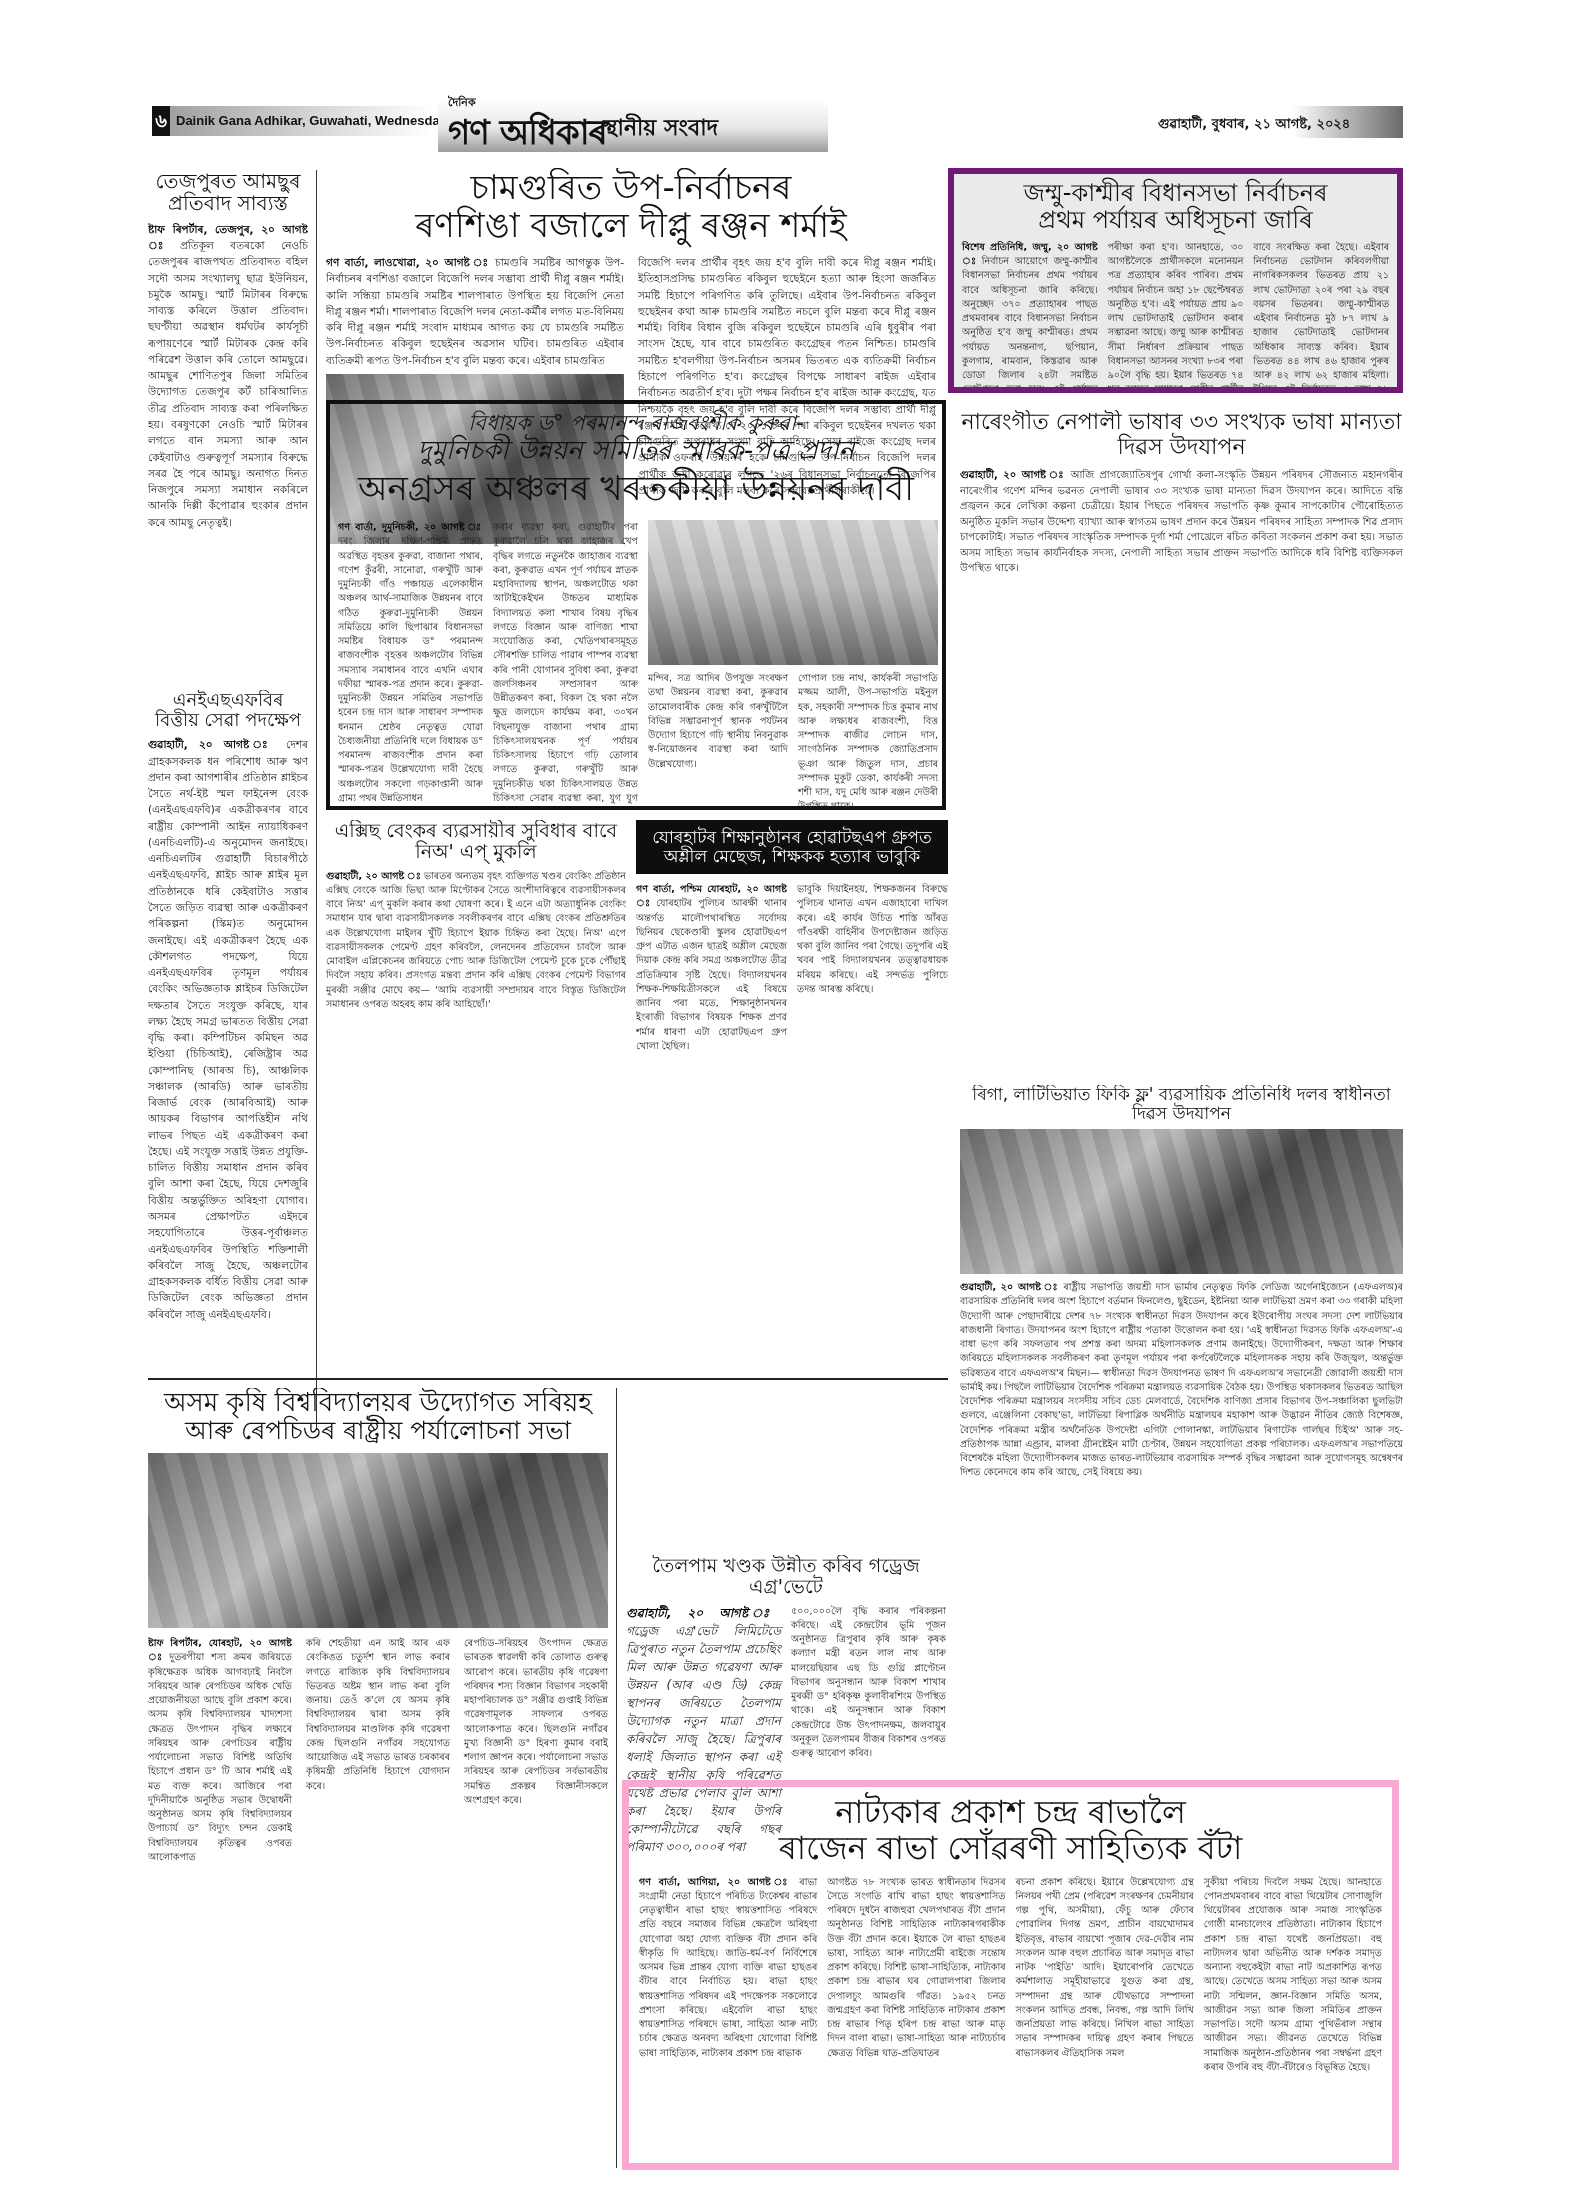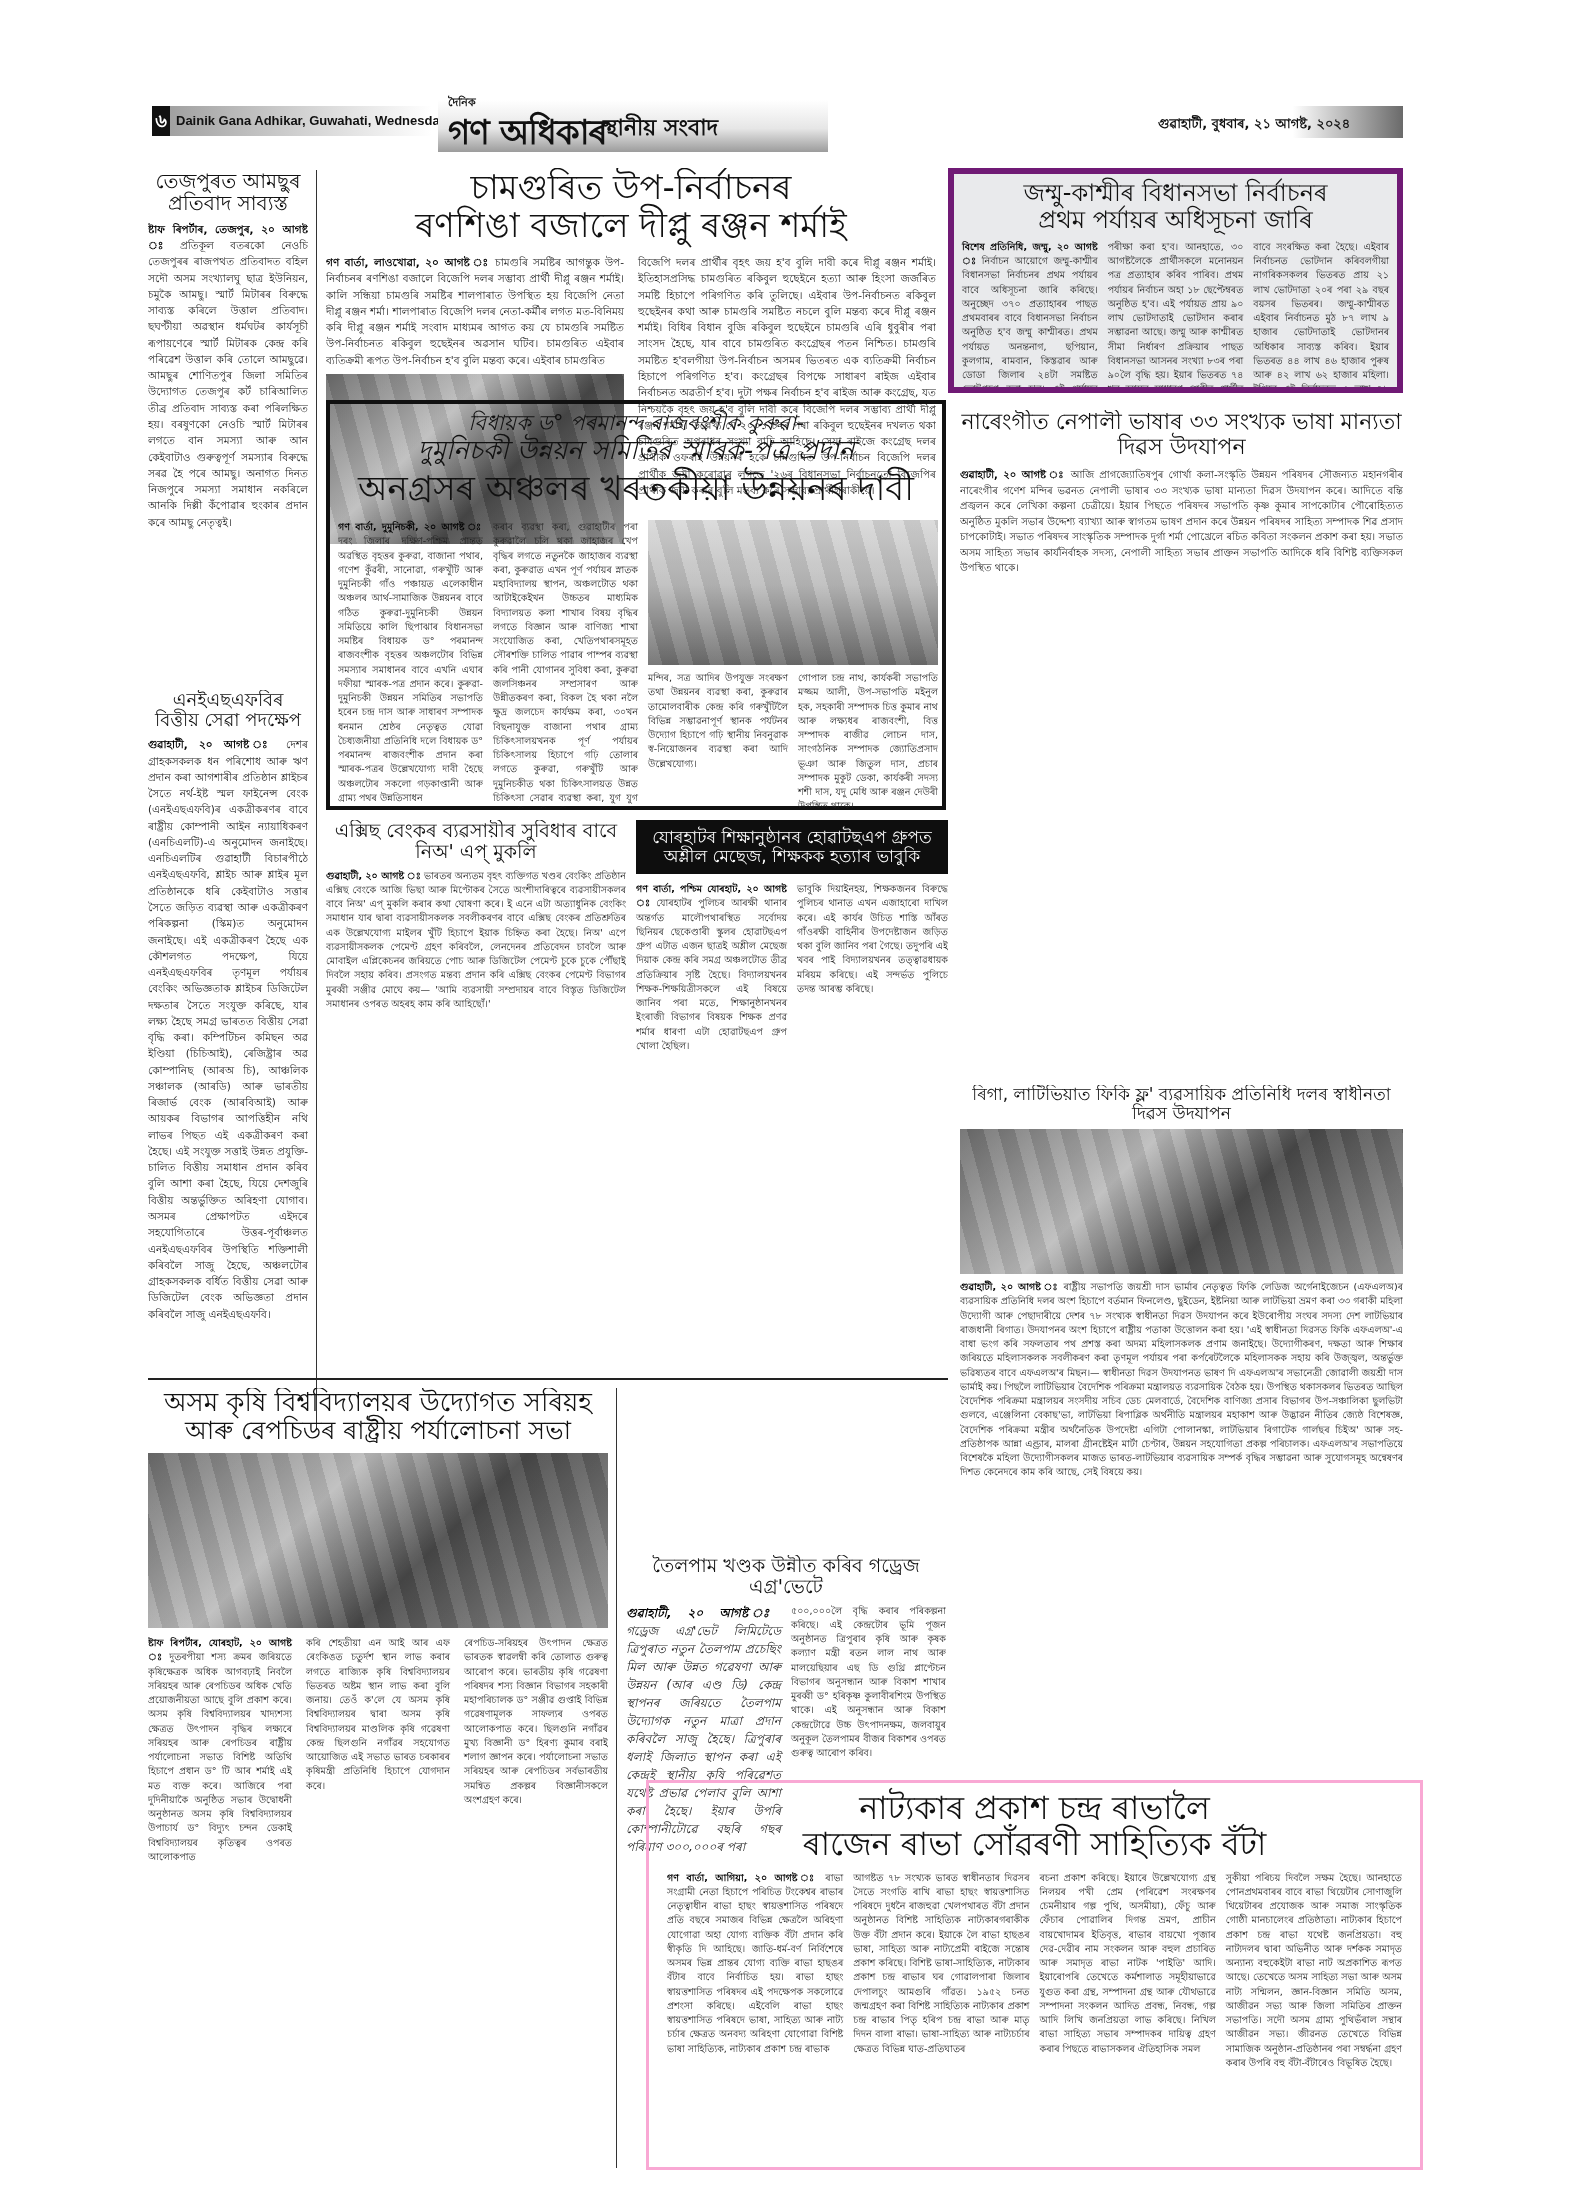--- a/index.html
+++ b/index.html
@@ -191,21 +191,21 @@
     <div class="headline" style="font-size:19px; margin-bottom:6px;">তৈলপাম খণ্ডক উন্নীত কৰিব গড্ৰেজ এগ্ৰ'ভেটে</div>
     <div class="cols" style="gap:10px;">
       <div class="byline-body" style="font-size:12px; line-height:1.5;font-style:italic;">
         <b>গুৱাহাটী, ২০ আগষ্ট ঃ</b>
         <span>গড্ৰেজ এগ্ৰ'ভেট লিমিটেডে ত্ৰিপুৰাত নতুন তৈলপাম প্ৰচেছিং মিল আৰু উন্নত গৱেষণা আৰু উন্নয়ন (আৰ এণ্ড ডি) কেন্দ্ৰ স্থাপনৰ জৰিয়তে তৈলপাম উদ্যোগক নতুন মাত্ৰা প্ৰদান কৰিবলৈ সাজু হৈছে। ত্ৰিপুৰাৰ ধলাই জিলাত স্থাপন কৰা এই কেন্দ্ৰই স্থানীয় কৃষি পৰিৱেশত যথেষ্ট প্ৰভাৱ পেলাব বুলি আশা কৰা হৈছে। ইয়াৰ উপৰি কোম্পানীটোৱে বছৰি গছৰ পৰিমাণ ৩০০,০০০ৰ পৰা</span>
       </div>
       <div class="byline-body" style="font-size:9.5px; line-height:1.5;">৫০০,০০০লৈ বৃদ্ধি কৰাৰ পৰিকল্পনা কৰিছে। এই কেন্দ্ৰটোৰ ভূমি পূজন অনুষ্ঠানত ত্ৰিপুৰাৰ কৃষি আৰু কৃষক কল্যাণ মন্ত্ৰী ৰতন লাল নাথ আৰু মালয়েছিয়াৰ এছ ডি গুথ্ৰি প্লাণ্টেচন বিভাগৰ অনুসন্ধান আৰু বিকাশ শাখাৰ মুৰব্বী ড° হৰিকৃষ্ণ কুলাবীৰশিংম উপস্থিত থাকে। এই অনুসন্ধান আৰু বিকাশ কেন্দ্ৰটোৱে উচ্চ উৎপাদনক্ষম, জলবায়ুৰ অনুকূল তৈলপামৰ বীজৰ বিকাশৰ ওপৰত গুৰুত্ব আৰোপ কৰিব।</div>
     </div>
   </div>
 
-  <div class="art" style="left:498px; top:1680px; width:777px; height:390px; border:3px solid #f9a8d4; padding:8px 18px; overflow:hidden;">
+  <div class="art" style="left:474px; top:1680px; width:777px; height:390px; border:7px solid #f9a8d4; padding:8px 10px; overflow:hidden;">
     <div class="headline" style="font-size:32px;">নাট্যকাৰ প্ৰকাশ চন্দ্ৰ ৰাভালৈ</div>
     <div class="headline" style="font-size:32px; margin-bottom:8px;">ৰাজেন ৰাভা সোঁৱৰণী সাহিত্যিক বঁটা</div>
     <div class="cols" style="gap:10px;">
       <div class="byline-body" style="font-size:9.5px; line-height:1.5;">
         <b>গণ বাৰ্তা, আগিয়া, ২০ আগষ্ট ঃ</b>
         <span>ৰাভা সংগ্ৰামী নেতা হিচাপে পৰিচিত টংকেশ্বৰ ৰাভাৰ নেতৃত্বাধীন ৰাভা হাছং স্বায়ত্তশাসিত পৰিষদে প্ৰতি বছৰে সমাজৰ বিভিন্ন ক্ষেত্ৰলৈ অৰিহণা যোগোৱা অহা যোগ্য ব্যক্তিক বঁটা প্ৰদান কৰি স্বীকৃতি দি আহিছে। জাতি-ধৰ্ম-বৰ্ণ নিৰ্বিশেষে অসমৰ ভিন্ন প্ৰান্তৰ যোগ্য ব্যক্তি ৰাভা হাছঙৰ বঁটাৰ বাবে নিৰ্বাচিত হয়। ৰাভা হাছং স্বায়ত্তশাসিত পৰিষদৰ এই পদক্ষেপক সকলোৱে প্ৰশংসা কৰিছে। এইবেলি ৰাভা হাছং স্বায়ত্তশাসিত পৰিষদে ভাষা, সাহিত্য আৰু নাট্য চৰ্চাৰ ক্ষেত্ৰত অনবদ্য অৰিহণা যোগোৱা বিশিষ্ট ভাষা সাহিত্যিক, নাট্যকাৰ প্ৰকাশ চন্দ্ৰ ৰাভাক</span>
       </div>
       <div class="byline-body" style="font-size:9.5px; line-height:1.5;">আগষ্টত ৭৮ সংখ্যক ভাৰত স্বাধীনতাৰ দিৱসৰ সৈতে সংগতি ৰাখি ৰাভা হাছং স্বায়ত্তশাসিত পৰিষদে দুধনৈ ৰাজহুৱা খেলপথাৰত বঁটা প্ৰদান অনুষ্ঠানত বিশিষ্ট সাহিত্যিক নাট্যকাৰগৰাকীক উক্ত বঁটা প্ৰদান কৰে। ইয়াকে লৈ ৰাভা হাছঙৰ ভাষা, সাহিত্য আৰু নাট্যপ্ৰেমী ৰাইজে সন্তোষ প্ৰকাশ কৰিছে। বিশিষ্ট ভাষা-সাহিত্যিক, নাট্যকাৰ প্ৰকাশ চন্দ্ৰ ৰাভাৰ ঘৰ গোৱালপাৰা জিলাৰ দেপালচুং আমগুৰি গাঁৱত। ১৯৫২ চনত জন্মগ্ৰহণ কৰা বিশিষ্ট সাহিত্যিক নাট্যকাৰ প্ৰকাশ চন্দ্ৰ ৰাভাৰ পিতৃ হৰিপ চন্দ্ৰ ৰাভা আৰু মাতৃ দিদন বালা ৰাভা। ভাষা-সাহিত্য আৰু নাট্যচৰ্চাৰ ক্ষেত্ৰত বিভিন্ন ঘাত-প্ৰতিঘাতৰ</div>
       <div class="byline-body" style="font-size:9.5px; line-height:1.5;">ৰচনা প্ৰকাশ কৰিছে। ইয়াৰে উল্লেখযোগ্য গ্ৰন্থ নিলয়ৰ পখী প্ৰেম (পৰিৱেশ সংৰক্ষণৰ চেমনীয়াৰ গল্প পুথি, অসমীয়া), ফেঁচু আৰু ফেঁচাৰ পোৱালিৰ দিগন্ত ভ্ৰমণ, প্ৰাচীন বায়খোদামৰ ইতিবৃত্ত, ৰাভাৰ বায়খো পূজাৰ দেৱ-দেৱীৰ নাম সংকলন আৰু বহুল প্ৰচাৰিত আৰু সমাদৃত ৰাভা নাটক 'পাইতি' আদি। ইয়াৰোপৰি তেখেতে কৰ্মশালাত সমূহীয়াভাৱে যুগুত কৰা গ্ৰন্থ, সম্পাদনা গ্ৰন্থ আৰু যৌথভাৱে সম্পাদনা সংকলন আদিত প্ৰবন্ধ, নিবন্ধ, গল্প আদি লিখি জনপ্ৰিয়তা লাভ কৰিছে। নিখিল ৰাভা সাহিত্য সভাৰ সম্পাদকৰ দায়িত্ব গ্ৰহণ কৰাৰ পিছতে ৰাভাসকলৰ ঐতিহাসিক সমল</div>
       <div class="byline-body" style="font-size:9.5px; line-height:1.5;">সুকীয়া পৰিচয় দিবলৈ সক্ষম হৈছে। আনহাতে পোনপ্ৰথমবাৰৰ বাবে ৰাভা থিয়েটাৰ সোণাজুলি থিয়েটাৰৰ প্ৰযোজক আৰু সমাজ সাংস্কৃতিক গোষ্ঠী মানচালেংৰ প্ৰতিষ্ঠাতা। নাট্যকাৰ হিচাপে প্ৰকাশ চন্দ্ৰ ৰাভা যথেষ্ট জনপ্ৰিয়তা। বহু নাট্যদলৰ দ্বাৰা অভিনীত আৰু দৰ্শকক সমাদৃত অন্যান্য বহুকেইটা ৰাভা নাট অপ্ৰকাশিত ৰূপত আছে। তেখেতে অসম সাহিত্য সভা আৰু অসম নাট্য সন্মিলন, জ্ঞান-বিজ্ঞান সমিতি অসম, আজীৱন সভ্য আৰু জিলা সমিতিৰ প্ৰাক্তন সভাপতি। সদৌ অসম গ্ৰাম্য পুথিভঁৰাল সন্থাৰ আজীৱন সভ্য। জীৱনত তেখেতে বিভিন্ন সামাজিক অনুষ্ঠান-প্ৰতিষ্ঠানৰ পৰা সম্বৰ্দ্ধনা গ্ৰহণ কৰাৰ উপৰি বহু বঁটা-বঁটাৰেও বিভূষিত হৈছে।</div>

